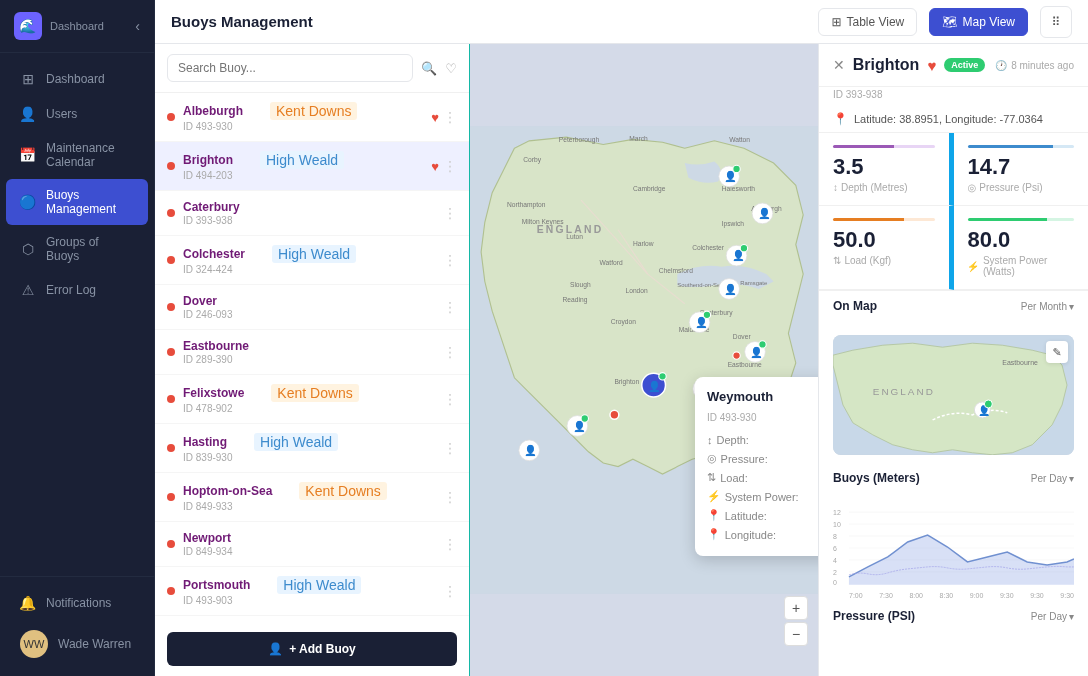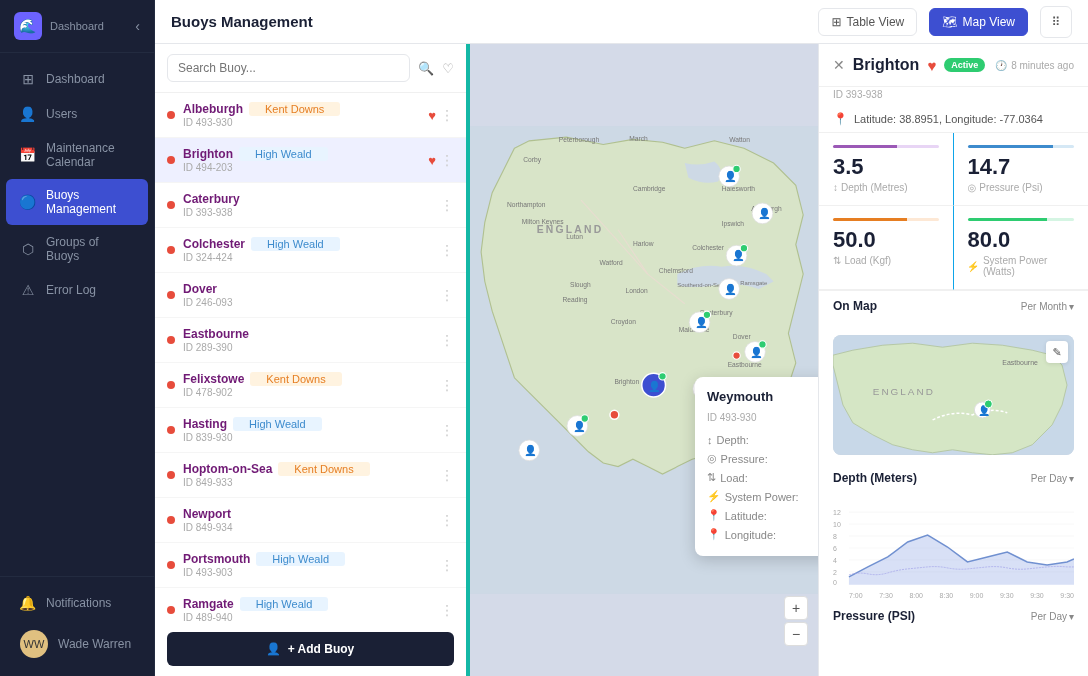--- a/index.html
+++ b/index.html
@@ -22,34 +22,34 @@
     .main { flex: 1; display: flex; flex-direction: column; overflow: hidden; }
     .main-header { background: #fff; height: 44px; display: flex; align-items: center; padding: 0 16px; gap: 12px; border-bottom: 1px solid #e5e7eb; flex-shrink: 0; }
     .main-title { font-size: 15px; font-weight: 600; color: #1a2035; flex: 1; }
     .header-btn { display: flex; align-items: center; gap: 5px; padding: 6px 12px; border: 1px solid #e5e7eb; border-radius: 6px; cursor: pointer; font-size: 12px; color: #555; background: #fff; }
     .header-btn.active { background: #3d4fd1; color: #fff; border-color: #3d4fd1; }
     .header-grid-btn { width: 32px; height: 32px; display: flex; align-items: center; justify-content: center; border: 1px solid #e5e7eb; border-radius: 6px; cursor: pointer; color: #555; background: #fff; }
 
     .content-area { flex: 1; display: flex; overflow: hidden; }
 
     
-    .buoy-list-panel { width: 315px; background: #fff; border-right: 4px solid #14b8a6; display: flex; flex-direction: column; flex-shrink: 0; }
+    .buoy-list-panel { width: 315px; background: #fff; border-right: 1px solid #14b8a6; display: flex; flex-direction: column; flex-shrink: 0; }
     .search-bar { padding: 10px 12px; border-bottom: 1px solid #f0f0f0; display: flex; align-items: center; gap: 8px; }
     .search-input { flex: 1; border: 1px solid #e5e7eb; border-radius: 6px; padding: 6px 10px; font-size: 12px; color: #333; }
     .search-icon { color: #aaa; font-size: 13px; cursor: pointer; }
     .heart-icon { color: #aaa; font-size: 13px; cursor: pointer; }
     .buoy-items { flex: 1; overflow-y: auto; }
     .buoy-item { display: flex; align-items: center; padding: 9px 12px; border-bottom: 1px solid #f5f5f5; cursor: pointer; position: relative; }
     .buoy-item.active { background: #eef0ff; }
     .buoy-dot { width: 8px; height: 8px; border-radius: 50%; margin-right: 8px; flex-shrink: 0; }
     .buoy-dot.red { background: #e74c3c; }
     .buoy-info { flex: 1; }
     .buoy-name-row { display: flex; align-items: center; gap: 6px; }
     .buoy-name { font-size: 12px; font-weight: 600; color: #701a75; }
-    .buoy-tag { font-size: 11px; padding: 1px 16px; border-radius: 3px; background: #e8f4ff; color: #3d8bcd; font-weight: 500; }
+    .buoy-tag { font-size: 14px; padding: 1px 6px; border-radius: 3px; background: #e8f4ff; color: #3d8bcd; font-weight: 500; margin-left: 21px; }
     .buoy-tag.kent { background: #fff3e0; color: #e67e22; }
     .buoy-id { font-size: 10px; color: #aaa; margin-top: 1px; }
     .buoy-actions { display: flex; align-items: center; gap: 4px; margin-left: auto; }
     .buoy-heart { color: #e74c3c; font-size: 13px; cursor: pointer; }
     .buoy-more { color: #ccc; font-size: 14px; cursor: pointer; }
     .add-buoy-btn { margin: 10px 12px; background: #1a2035; color: #fff; border: none; border-radius: 6px; padding: 10px; font-size: 12px; font-weight: 600; cursor: pointer; display: flex; align-items: center; justify-content: center; gap: 6px; }
 
     
     .map-area { flex: 1; position: relative; overflow: hidden; background: #d4dae8; }
 
@@ -69,21 +69,21 @@
     .close-btn { color: #888; cursor: pointer; font-size: 14px; }
     .panel-buoy-name { font-size: 16px; font-weight: 700; color: #1a2035; }
     .panel-heart { color: #e74c3c; font-size: 15px; }
     .panel-active-badge { background: #2ecc71; color: #fff; font-size: 9px; padding: 2px 7px; border-radius: 10px; font-weight: 600; }
     .panel-time { color: #aaa; font-size: 10px; margin-left: auto; display: flex; align-items: center; gap: 3px; }
     .panel-id { font-size: 10px; color: #aaa; padding: 2px 14px 6px; }
     .panel-coords { display: flex; align-items: center; gap: 6px; padding: 6px 14px; border-bottom: 1px solid #f0f0f0; font-size: 11px; color: #555; }
     .coords-icon { color: #6c63ff; font-size: 12px; }
 
     .stats-grid { display: grid; grid-template-columns: 1fr 1fr; gap: 0; border-bottom: 1px solid #f0f0f0; }
-    .stat-cell { padding: 12px 14px; border-right: 1px solid #0ea5e9; border-bottom: 1px solid #f0f0f0; }
+    .stat-cell { padding: 12px 14px; border-right: 5px solid #0ea5e9; border-bottom: 1px solid #f0f0f0; }
     .stat-cell:nth-child(2n) { border-right: none; }
     .stat-bar { height: 3px; border-radius: 2px; margin-bottom: 6px; }
     .stat-bar.purple { background: linear-gradient(90deg, #9b59b6 60%, #e8d5f5 60%); }
     .stat-bar.blue { background: linear-gradient(90deg, #3d8bcd 80%, #d5e8f5 80%); }
     .stat-bar.orange { background: linear-gradient(90deg, #e67e22 70%, #fde8d5 70%); }
     .stat-bar.green { background: linear-gradient(90deg, #2ecc71 75%, #d5f5e3 75%); }
     .stat-value { font-size: 22px; font-weight: 700; color: #1a2035; margin-bottom: 2px; }
     .stat-label { font-size: 10px; color: #aaa; display: flex; align-items: center; gap: 3px; }
 
     .section-header { display: flex; align-items: center; justify-content: space-between; padding: 8px 14px 22px; }
@@ -567,21 +567,21 @@
           <circle cx="150" cy="75" r="8" fill="white" stroke="#ddd"></circle>
           <text x="146" y="79" font-size="10">👤</text>
           <circle cx="156" cy="69" r="4" fill="#2ecc71" stroke="white"></circle>
 
           <text x="170" y="30" font-size="7" fill="#777">Eastbourne</text>
         </svg>
         <div class="mini-map-edit">✎</div>
       </div>
 
       <div class="section-header">
-        <span class="section-title">Depth (Meters)</span>
+        <span class="section-title">Buoys (Meters)</span>
         <span class="section-dropdown">
           <span>Per Day</span> ▾
         </span>
       </div>
       <div class="depth-chart">
         <svg width="100%" height="80" viewBox="0 0 242 80" xmlns="http://www.w3.org/2000/svg">
 
           <text x="0" y="8" font-size="7" fill="#aaa">12</text>
           <text x="0" y="20" font-size="7" fill="#aaa">10</text>
           <text x="0" y="32" font-size="7" fill="#aaa">8</text>

